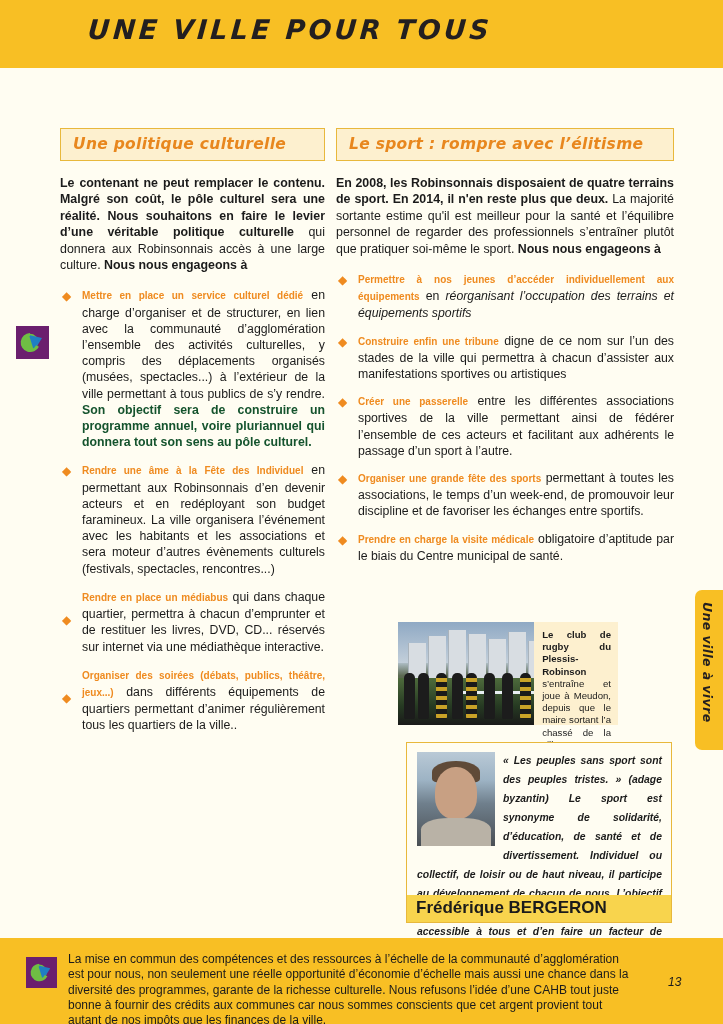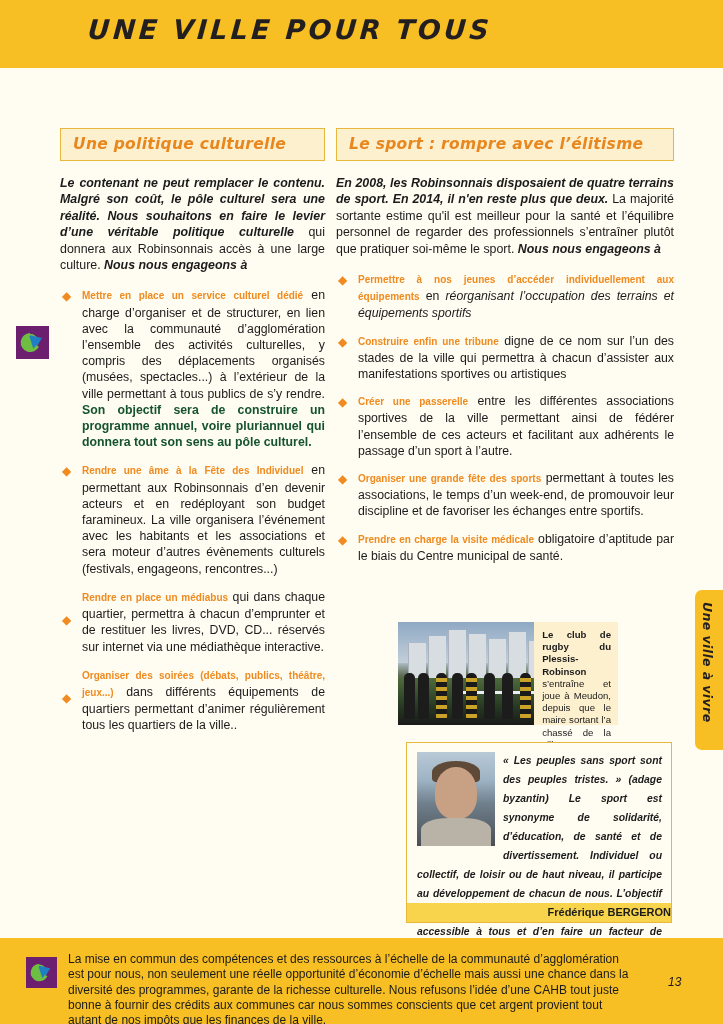--- a/index.html
+++ b/index.html
@@ -57,21 +57,21 @@
     font-size: 15.5px; color: #e8871e;
     letter-spacing: .3px;
   }
   .col-right .sec-head { padding-right: 6px; }
 
   .intro {
     font-size: 12.4px; line-height: 16.4px;
     color: #1b1b1b; text-align: justify;
     hyphens: auto;
   }
-  .intro b { font-weight: 700; font-style: italic; }
+  .intro b { font-weight: 700; }
 
   
   .bullets { margin-top: 14px; }
   .bullet {
     position: relative;
     padding-left: 22px;
     margin-bottom: 12px;
     font-size: 12.3px; line-height: 16.2px;
     color: #1b1b1b; text-align: justify;
     hyphens: auto;
@@ -155,21 +155,21 @@
     position: absolute; left: 4px; bottom: 0; width: 70px; height: 28px;
     background: #b9b2a6; border-radius: 40% 40% 0 0;
   }
   .portrait .shirt {
     position: absolute; left: 20px; bottom: 0; width: 38px; height: 18px;
     background: #e6e6e6; transform: rotate(0deg);
   }
   .name-bar {
     position: absolute; left: 0; bottom: 0; width: 100%;
     background: #f8d44d; padding: 3px 0 4px 9px;
-    font-size: 11px; font-weight: 700; color: #1b1b1b; text-align: right;
+    font-size: 17px; font-weight: 700; color: #1b1b1b;
   }
 
   
   .logo-left {
     position: absolute; left: 16px; top: 326px;
     width: 33px; height: 33px; background: #6b1f6e;
     display: flex; align-items: center; justify-content: center;
   }
   .logo-foot {
     position: absolute; left: 26px; top: 957px;
@@ -220,21 +220,21 @@
       <b>Le contenant ne peut remplacer le contenu. Malgré son coût, le pôle culturel sera une réalité. Nous souhaitons en faire le levier d’une véritable politique culturelle</b><span> qui donnera aux Robinsonnais accès à une large culture. </span><b>Nous nous engageons à</b>
     </div>
 
     <div class="bullets">
       <div class="bullet">
         <span class="dia">◆</span>
         <span class="hl">Mettre en place un service culturel dédié</span><span> en charge d’organiser et de structurer, en lien avec la communauté d’agglomération l’ensemble des activités culturelles, y compris des déplacements organisés (musées, spectacles...) à l’extérieur de la ville permettant à tous publics de s’y rendre. </span><span class="strong">Son objectif sera de construire un programme annuel, voire pluriannuel qui donnera tout son sens au pôle culturel.</span>
       </div>
       <div class="bullet">
         <span class="dia">◆</span>
-        <span class="hl">Rendre une âme à la Fête des Individuel</span><span> en permettant aux Robinsonnais d’en devenir acteurs et en redéployant son budget faramineux. La ville organisera l’événement avec les habitants et les associations et sera moteur d’autres évènements culturels (festivals, engageons, rencontres...)</span>
+        <span class="hl">Rendre une âme à la Fête des Individuel</span><span> en permettant aux Robinsonnais d’en devenir acteurs et en redéployant son budget faramineux. La ville organisera l’événement avec les habitants et les associations et sera moteur d’autres évènements culturels (festivals, spectacles, rencontres...)</span>
       </div>
       <div class="bullet">
         <span class="dia mid">◆</span>
         <span class="hl">Rendre en place un médiabus</span><span> qui dans chaque quartier, permettra à chacun d’emprunter et de restituer les livres, DVD, CD... réservés sur internet via une médiathèque interactive.</span>
       </div>
       <div class="bullet">
         <span class="dia mid">◆</span>
         <span class="hl">Organiser des soirées (débats, publics, théâtre, jeux...)</span><span> dans différents équipements de quartiers permettant d’animer régulièrement tous les quartiers de la ville..</span>
       </div>
     </div>

